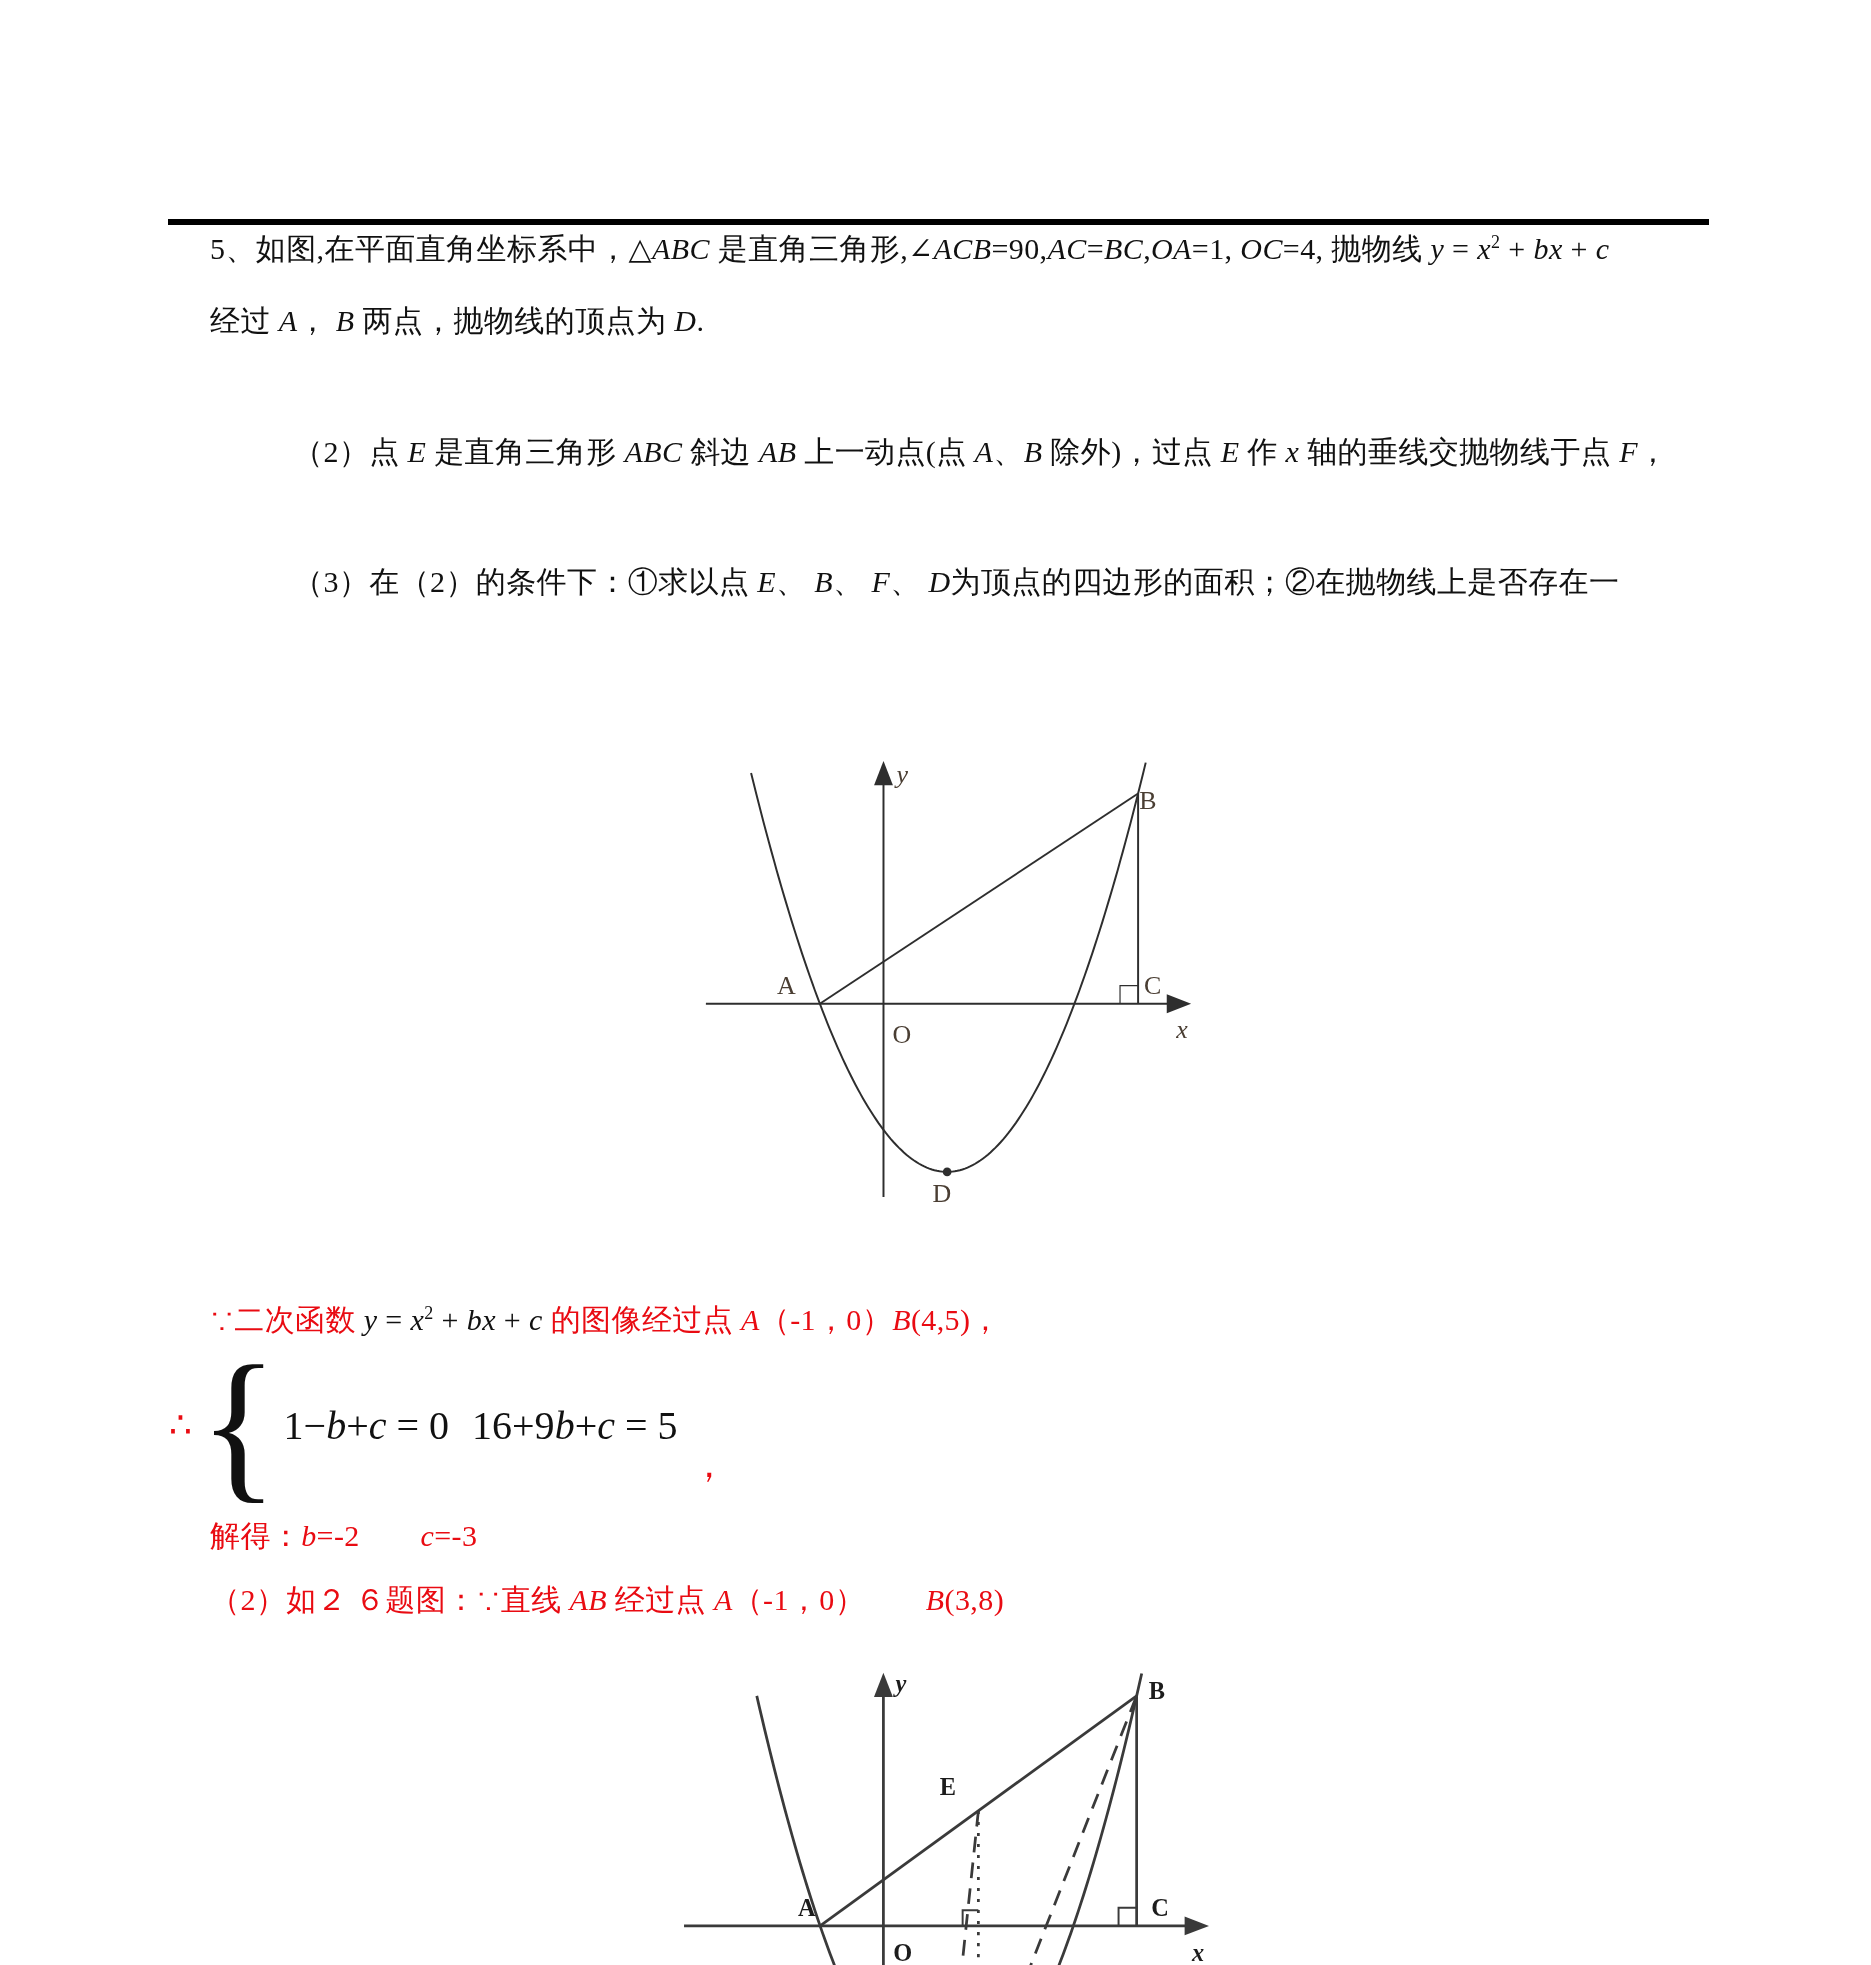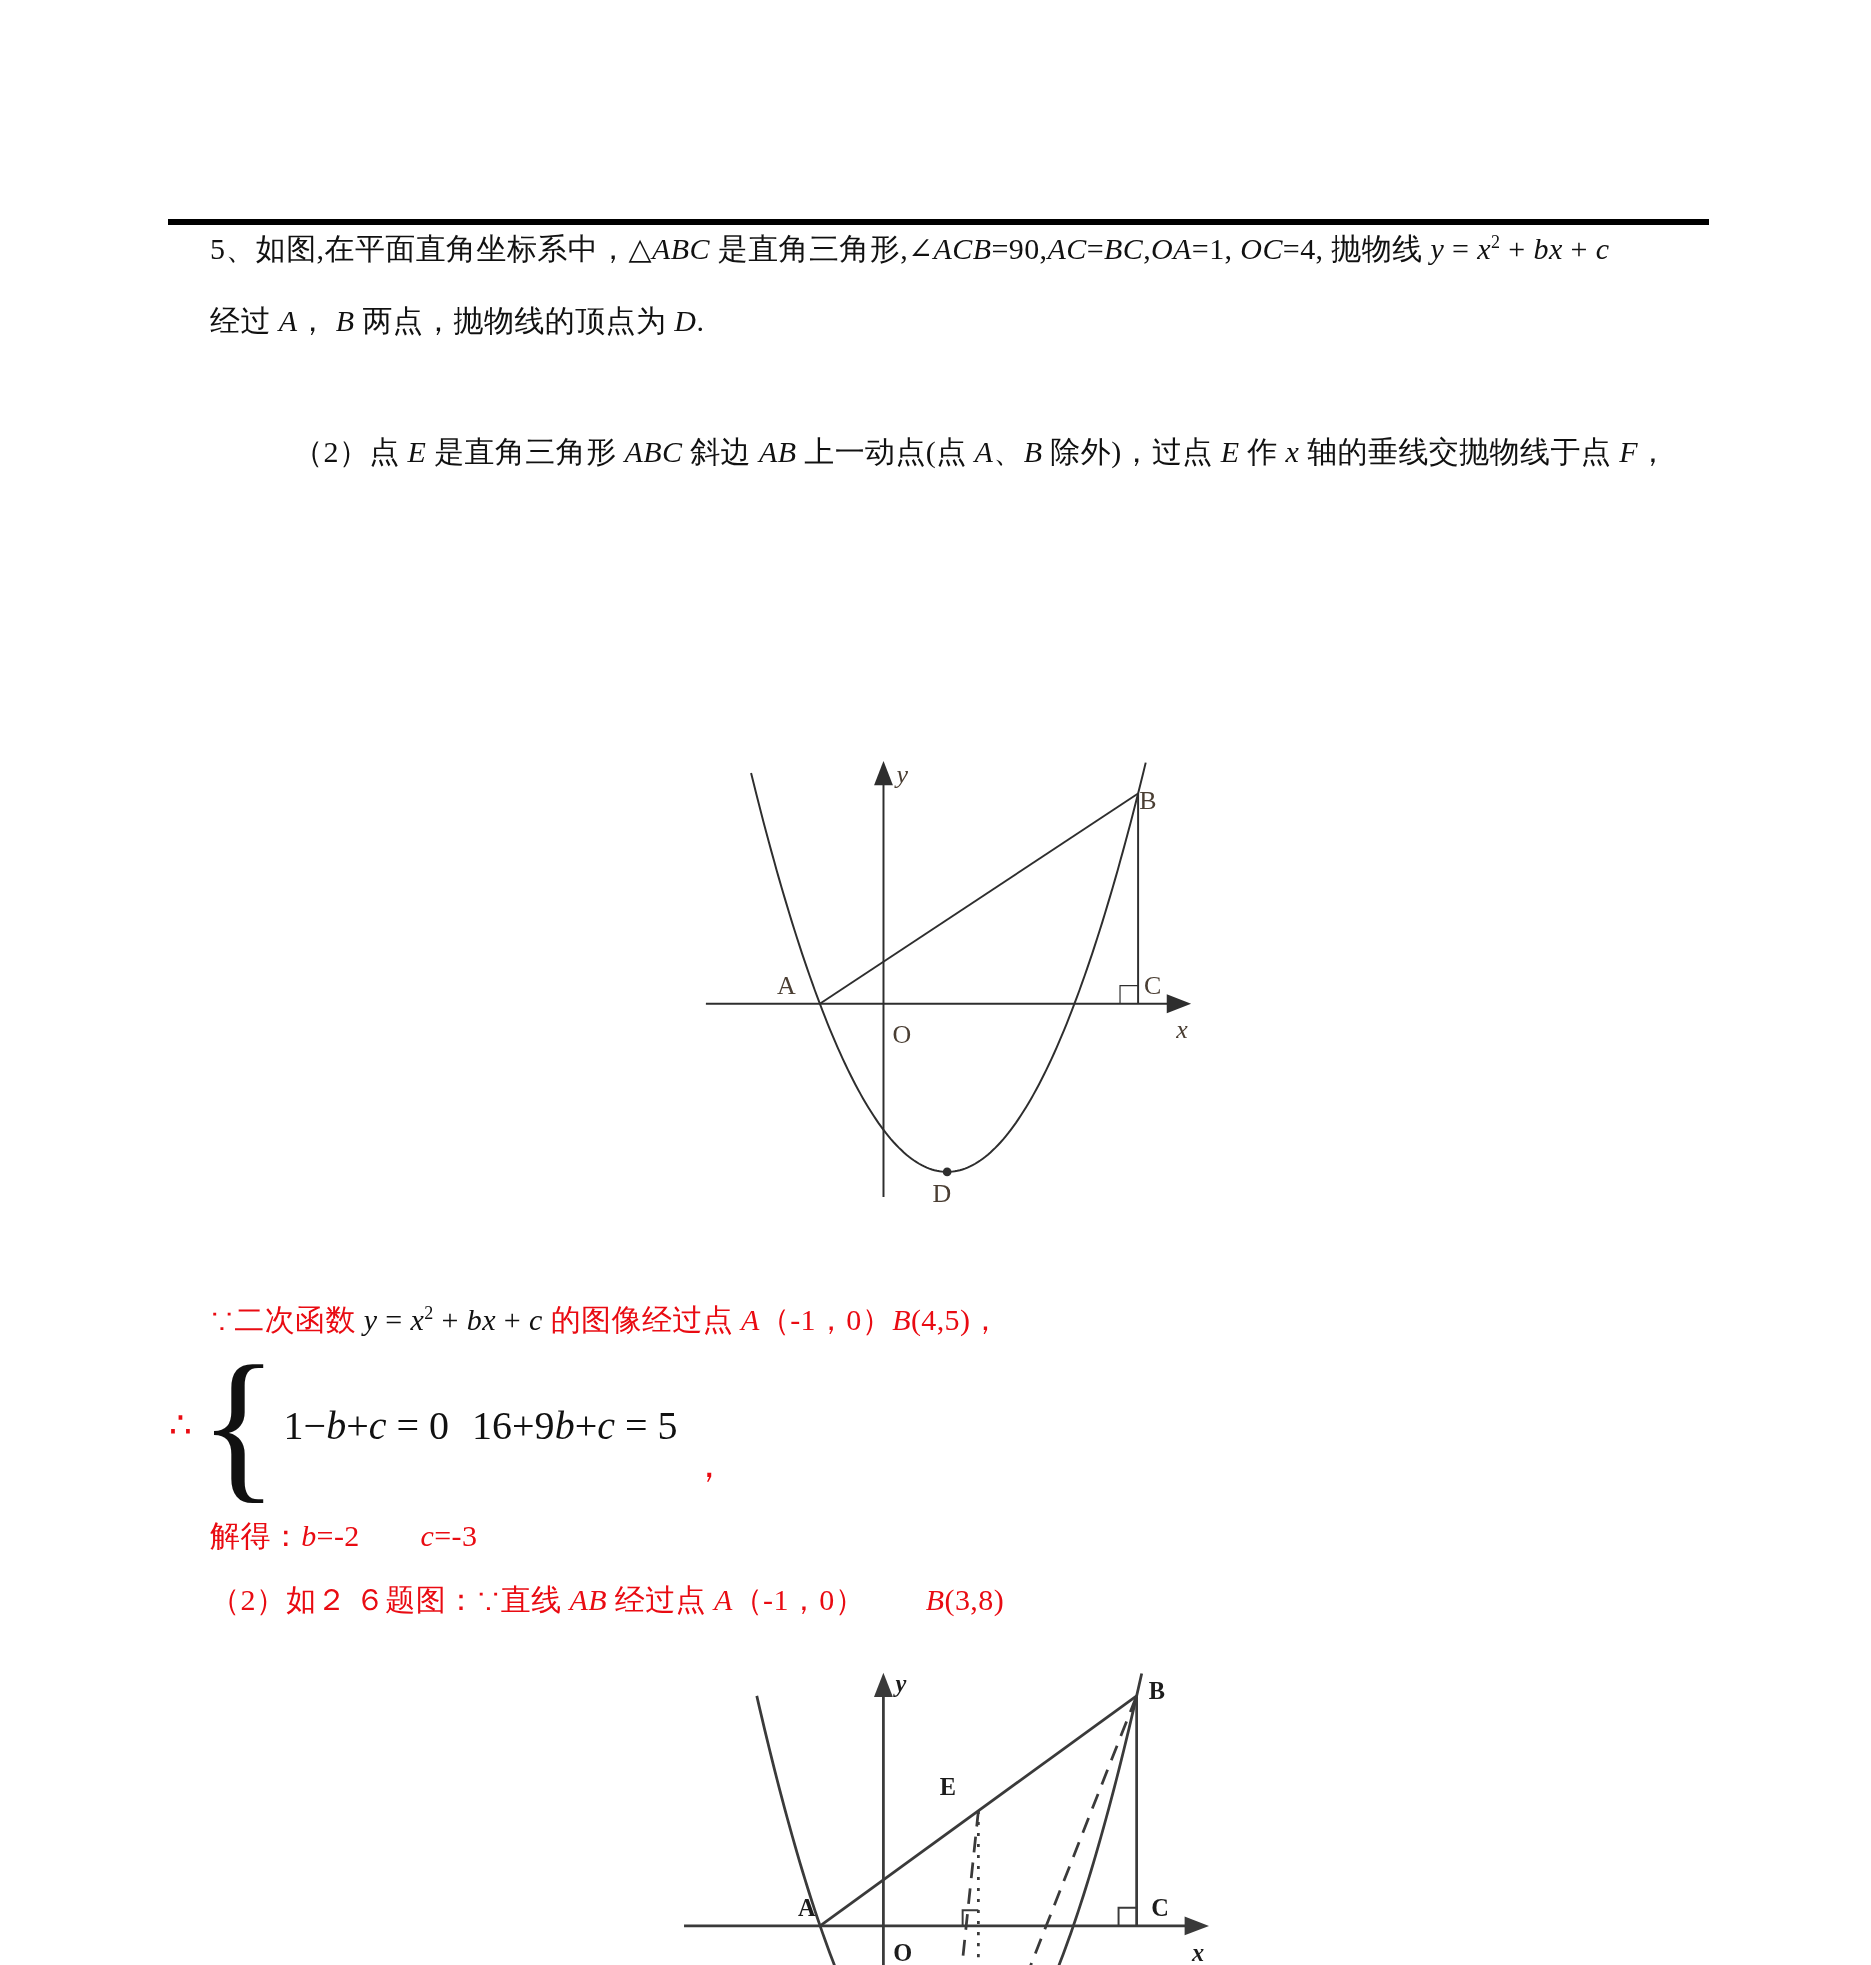--- a/index.html
+++ b/index.html
@@ -37,20 +37,21 @@
 </head>
 <body>
 
 <div class="page">
 
   <div class="toprule"></div>
 
   <div class="tline" style="top:231px"><span class="mk">5、如图,在平面直角坐标系中，△</span><span class="mki">ABC</span><span class="mk"> 是直角三角形,∠</span><span class="mki">ACB</span><span class="mk">=90,</span><span class="mki">AC</span><span class="mk">=</span><span class="mki">BC</span><span class="mk">,</span><span class="mki">OA</span><span class="mk">=1, </span><span class="mki">OC</span><span class="mk">=4, 抛物线 </span><span class="mki">y</span><span class="mk"> = </span><span class="mki">x</span><span class="mks">2</span><span class="mk"> + </span><span class="mki">bx</span><span class="mk"> + </span><span class="mki">c</span></div>
   <div class="tline" style="top:303px"><span class="mk">经过 </span><span class="mki">A</span><span class="mk">， </span><span class="mki">B</span><span class="mk"> 两点，抛物线的顶点为 </span><span class="mki">D</span><span class="mk">.</span></div>
   <div class="tline indent" style="top:434px"><span class="mk">（2）点 </span><span class="mki">E</span><span class="mk"> 是直角三角形 </span><span class="mki">ABC</span><span class="mk"> 斜边 </span><span class="mki">AB</span><span class="mk"> 上一动点(点 </span><span class="mki">A</span><span class="mk">、</span><span class="mki">B</span><span class="mk"> 除外)，过点 </span><span class="mki">E</span><span class="mk"> 作 </span><span class="mki">x</span><span class="mk"> 轴的垂线交抛物线于点 </span><span class="mki">F</span><span class="mk">，</span></div>
+  <div class="tline indent" style="top:564px"><span class="mk">（3）在（2）的条件下：①求以点 </span><span class="mki">E</span><span class="mk">、 </span><span class="mki">B</span><span class="mk">、 </span><span class="mki">F</span><span class="mk">、 </span><span class="mki">D</span><span class="mk">为顶点的四边形的面积；②在抛物线上是否存在一</span></div>
 
   <svg class="fig" style="left:700px;top:749px" width="499" height="456" viewBox="0 0 1270 1160">
       <line x1="15" y1="648" x2="1205" y2="648" stroke="#2e2e2e" stroke-width="5" fill="none"></line>
       <polygon points="1250,648 1188,624 1188,672" fill="#2e2e2e"></polygon>
       <line x1="467" y1="75" x2="467" y2="1140" stroke="#2e2e2e" stroke-width="5" fill="none"></line>
       <polygon points="467,30 443,92 491,92" fill="#2e2e2e"></polygon>
       <polyline points="130.0,61.0 136.5,87.1 143.0,113.0 149.5,138.5 156.0,163.7 162.4,188.5 168.9,213.0 175.4,237.1 181.9,260.9 188.4,284.4 194.8,307.5 201.3,330.3 207.8,352.7 214.3,374.8 220.8,396.5 227.2,417.9 233.7,439.0 240.2,459.7 246.7,480.1 253.2,500.1 259.6,519.8 266.1,539.1 272.6,558.1 279.1,576.8 285.6,595.1 292.0,613.1 298.5,630.7 305.0,648.0 311.5,664.9 318.0,681.6 324.4,697.8 330.9,713.7 337.4,729.3 343.9,744.6 350.4,759.5 356.8,774.0 363.3,788.2 369.8,802.1 376.3,815.6 382.8,828.8 389.2,841.6 395.7,854.1 402.2,866.3 408.7,878.1 415.2,889.6 421.6,900.7 428.1,911.5 434.6,921.9 441.1,932.0 447.6,941.8 454.0,951.2 460.5,960.3 467.0,969.0 473.5,977.4 480.0,985.4 486.4,993.1 492.9,1000.5 499.4,1007.5 505.9,1014.2 512.4,1020.5 518.8,1026.5 525.3,1032.2 531.8,1037.5 538.3,1042.4 544.8,1047.1 551.2,1051.3 557.7,1055.3 564.2,1058.9 570.7,1062.1 577.2,1065.0 583.6,1067.6 590.1,1069.8 596.6,1071.7 603.1,1073.3 609.6,1074.5 616.0,1075.3 622.5,1075.8 629.0,1076.0 635.5,1075.8 642.0,1075.3 648.4,1074.5 654.9,1073.3 661.4,1071.7 667.9,1069.8 674.4,1067.6 680.8,1065.0 687.3,1062.1 693.8,1058.9 700.3,1055.3 706.8,1051.3 713.2,1047.1 719.7,1042.4 726.2,1037.5 732.7,1032.2 739.2,1026.5 745.6,1020.5 752.1,1014.2 758.6,1007.5 765.1,1000.5 771.6,993.1 778.0,985.4 784.5,977.4 791.0,969.0 797.5,960.3 804.0,951.2 810.4,941.8 816.9,932.0 823.4,921.9 829.9,911.5 836.4,900.7 842.8,889.6 849.3,878.1 855.8,866.3 862.3,854.1 868.8,841.6 875.2,828.8 881.7,815.6 888.2,802.1 894.7,788.2 901.2,774.0 907.6,759.5 914.1,744.6 920.6,729.3 927.1,713.7 933.6,697.8 940.0,681.6 946.5,664.9 953.0,648.0 959.5,630.7 966.0,613.1 972.4,595.1 978.9,576.8 985.4,558.1 991.9,539.1 998.4,519.8 1004.8,500.1 1011.3,480.1 1017.8,459.7 1024.3,439.0 1030.8,417.9 1037.2,396.5 1043.7,374.8 1050.2,352.7 1056.7,330.3 1063.2,307.5 1069.6,284.4 1076.1,260.9 1082.6,237.1 1089.1,213.0 1095.6,188.5 1102.0,163.7 1108.5,138.5 1115.0,113.0 1121.5,87.1 1128.0,61.0 1134.4,34.4" stroke="#2e2e2e" stroke-width="5" fill="none"></polyline>
       <line x1="305" y1="648" x2="1115" y2="113" stroke="#2e2e2e" stroke-width="5" fill="none"></line>
       <line x1="1115" y1="113" x2="1115" y2="648" stroke="#2e2e2e" stroke-width="5" fill="none"></line>
       <polyline points="1069,648 1069,602 1115,602" stroke="#2e2e2e" stroke-width="3" fill="none"></polyline>

